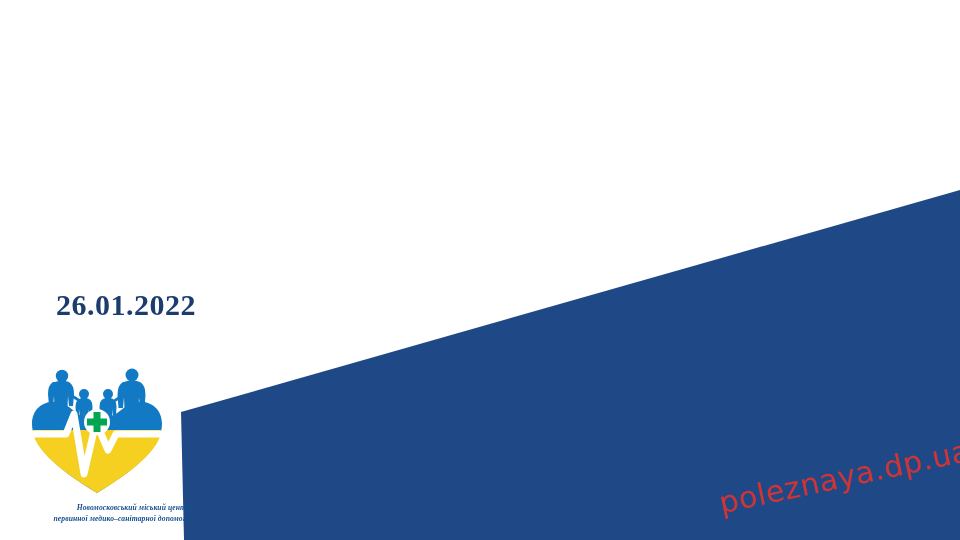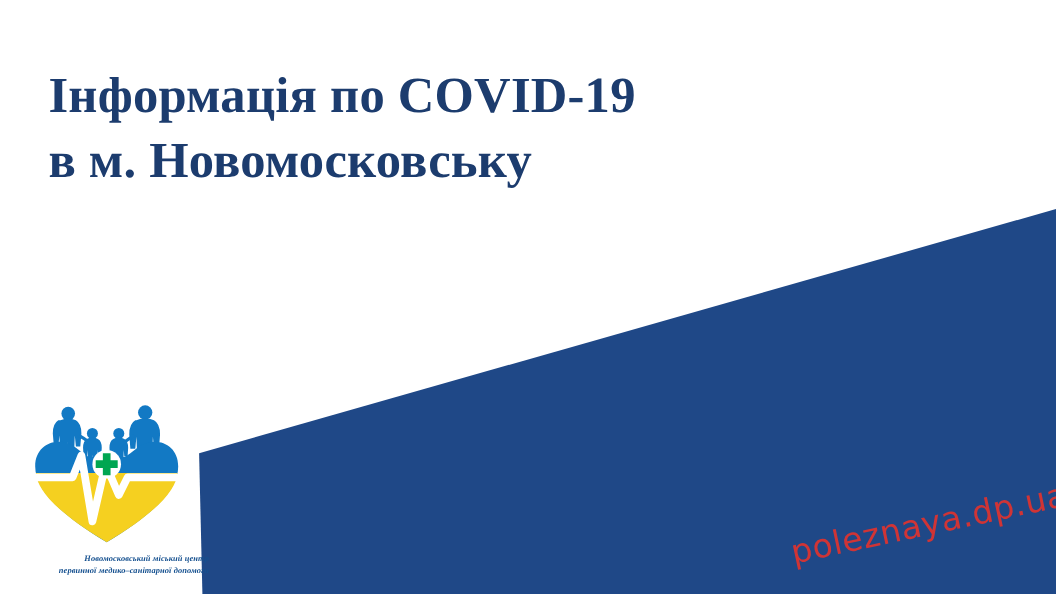--- a/index.html
+++ b/index.html
@@ -97,23 +97,22 @@
 </style>
 </head>
 <body>
 
 <div id="slide">
 
   <svg class="bg-shape" viewBox="0 0 960 540" preserveAspectRatio="none">
     <polygon points="181,412 960,190 960,540 184,540" fill="#1f4887"></polygon>
   </svg>
 
-  <div class="title">Інформація по COVID-19
-в м. Новомосковську</div>
 
+  <div class="date">26.01.2022</div>
 
   <div class="logo-wrap">
 
     <svg class="logo-mark" viewBox="0 0 150 140">
 
       <ellipse cx="75" cy="62" rx="50" ry="9" fill="#1279c4"></ellipse>
 
       <g fill="#1279c4">
         <circle cx="40" cy="14" r="6.2"></circle>
         <path d="M33 20 q7 -3 14 0 q5 3 5 12 l-1 12 -4 0 -1 -10 -1 24 -5 0 -1 -18 -1 18 -5 0 -1 -24 -1 10 -4 0 -1 -12 q0 -9 5 -12 z"></path>

